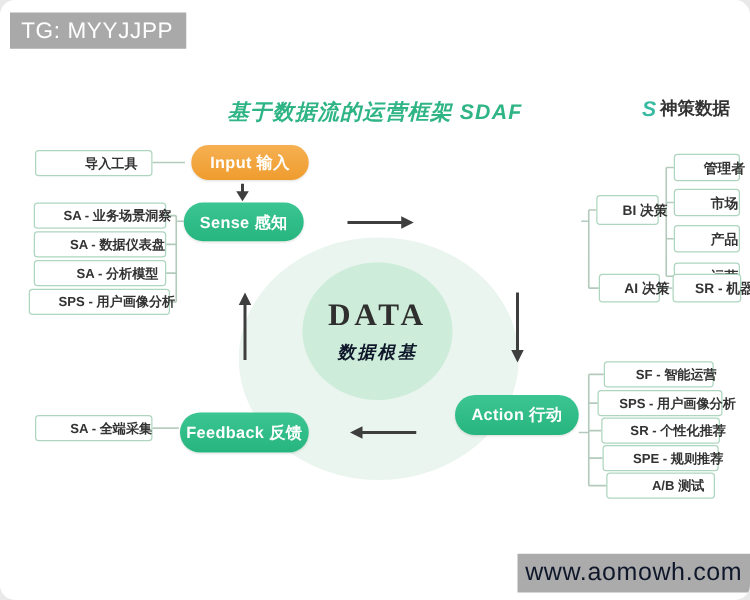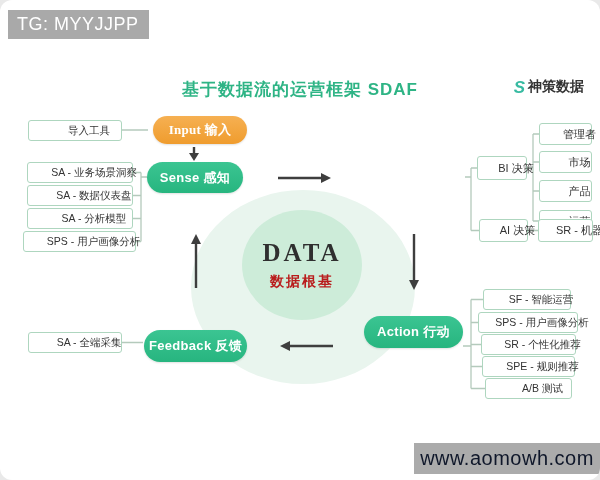--- a/index.html
+++ b/index.html
@@ -5,37 +5,37 @@
   html,body{margin:0;padding:0;background:#e9e9e9;}
   .stage{position:relative;width:600px;height:480px;background:#ffffff;border-radius:12px;overflow:hidden;
          font-family:"Liberation Sans","DejaVu Sans",sans-serif;}
   .abs{position:absolute;}
 
   .banner{left:8px;top:10px;width:141px;height:29px;background:#a9a9a9;color:#ffffff;
           font-size:18px;line-height:29px;padding-left:9px;letter-spacing:.5px;box-sizing:border-box;}
   .watermark{right:0;top:443px;width:186px;height:31px;background:#ababab;color:#0f172a;
              font-size:20px;line-height:31px;text-align:center;letter-spacing:.5px;}
 
-  .title{left:0;top:78px;width:600px;text-align:center;color:#2eb485;font-size:17px;font-weight:700;letter-spacing:1px;}
+  .title{left:0;top:78px;width:600px;text-align:center;color:#2eb485;font-size:17px;font-weight:700;letter-spacing:1px;font-style:italic;}
   .brand{top:78px;right:16px;display:flex;align-items:center;gap:3px;color:#333;font-size:14px;font-weight:700;}
   .brand .s{color:#38bba2;font-size:17px;font-weight:800;font-style:italic;line-height:1;}
 
   .circle-outer{left:191px;top:190px;width:224px;height:194px;border-radius:50%;background:#e9f5ee;}
   .circle-inner{left:242px;top:210px;width:120px;height:110px;border-radius:50%;background:#cdecd9;
                 display:flex;flex-direction:column;align-items:center;justify-content:center;}
   .data-title{font-size:25px;font-weight:600;color:#2f2f2f;letter-spacing:3px;font-family:Liberation Serif, serif;}
-  .data-sub{font-size:14px;font-weight:600;color:#b91c1c;letter-spacing:2px;margin-top:6px;}
+  .data-sub{font-size:14px;font-weight:600;color:#0f172a;letter-spacing:2px;margin-top:6px;font-style:italic;}
 
   .pill{border-radius:17px;color:#fff;font-size:13px;font-weight:700;text-align:center;
         display:flex;align-items:center;justify-content:center;letter-spacing:.3px;
         background:linear-gradient(180deg,#3bc592,#27b57f);box-shadow:0 1px 2px rgba(0,0,0,.12);}
   .pill.orange{background:linear-gradient(180deg,#f6b052,#ef9c2e);}
 
   .box{background:#ffffff;border:1px solid #aed6bf;border-radius:3px;color:#333;
-       font-size:10.5px;font-weight:400;display:flex;align-items:center;justify-content:center;
+       font-size:10.5px;font-weight:700;display:flex;align-items:center;justify-content:center;
        box-sizing:border-box;white-space:nowrap;padding-left:28px;}
   .box.sm{font-size:11px;}
 
   svg.lines{left:0;top:0;pointer-events:none;}
 </style>
 </head>
 <body>
 
 <div class="stage">
 
@@ -76,21 +76,21 @@
     </g>
   </svg>
 
   <div class="abs banner">TG: MYYJJPP</div>
   <div class="abs title">基于数据流的运营框架 SDAF</div>
   <div class="abs brand">
     <span class="s">S</span>
     <span>神策数据</span>
   </div>
 
-  <div class="abs pill orange" style="left:153px;top:116px;width:94px;height:28px;font-family:Liberation Serif, serif;">Input 输入</div>
+  <div class="abs pill orange" style="left:153px;top:116px;width:94px;height:28px;">Input 输入</div>
   <div class="abs pill" style="left:147px;top:162px;width:96px;height:31px;">Sense 感知</div>
   <div class="abs pill" style="left:144px;top:330px;width:103px;height:32px;">Feedback 反馈</div>
   <div class="abs pill" style="left:364px;top:316px;width:99px;height:32px;">Action 行动</div>
 
   <div class="abs box" style="left:28px;top:120px;width:94px;height:21px;">导入工具</div>
   <div class="abs box" style="left:27px;top:162px;width:106px;height:21px;">SA - 业务场景洞察</div>
   <div class="abs box" style="left:27px;top:185px;width:106px;height:21px;">SA - 数据仪表盘</div>
   <div class="abs box" style="left:27px;top:208px;width:106px;height:21px;">SA - 分析模型</div>
   <div class="abs box" style="left:23px;top:231px;width:113px;height:21px;">SPS - 用户画像分析</div>
   <div class="abs box" style="left:28px;top:332px;width:94px;height:21px;">SA - 全端采集</div>

